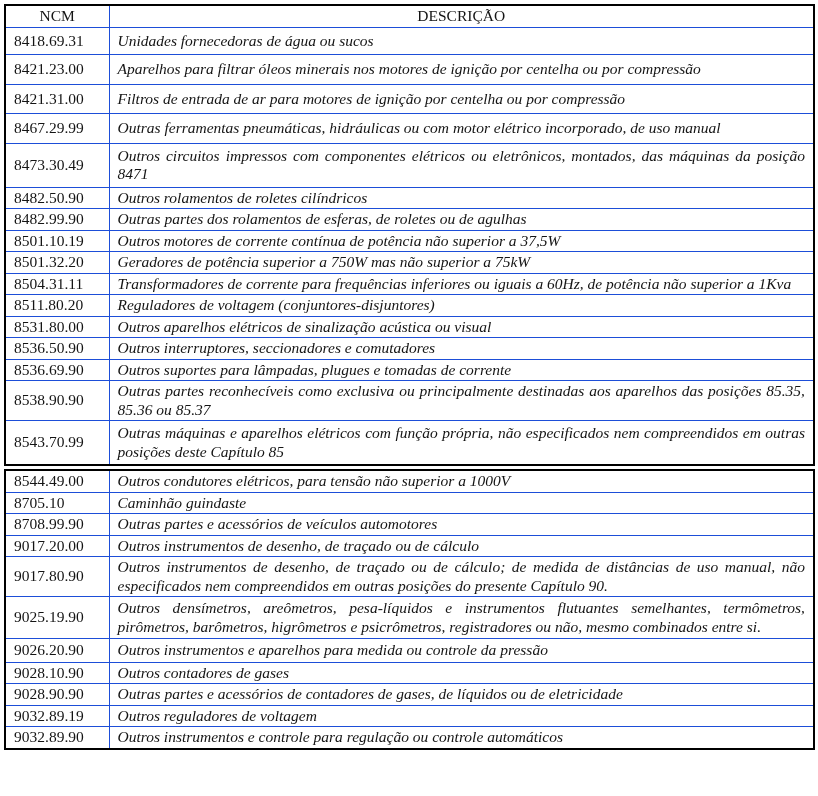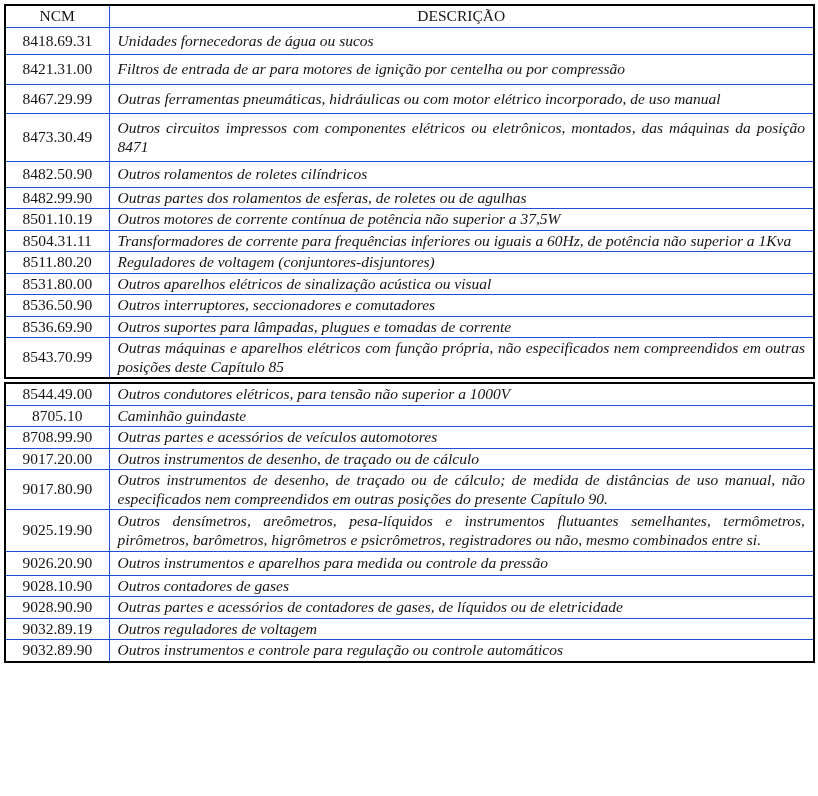--- a/index.html
+++ b/index.html
@@ -32,21 +32,21 @@
     overflow: hidden;
   }
   col.col-ncm  { width: 104px; }
   th.hdr {
     font-weight: normal;
     text-align: center;
     font-size: 15.5px;
     padding: 2px 4px;
   }
   td.ncm {
-    text-align: center;
+    text-align: left;
     white-space: nowrap;
   }
   td.desc {
     text-align: justify;
     padding: 1px 13px 1px 9px;
     font-style: italic;
   }
   
   #table-1 tbody tr:nth-child(1) td { padding-top: 4px; padding-bottom: 4px; }
   #table-1 tbody tr:nth-child(2) td,
@@ -75,20 +75,24 @@
       <th class="hdr">NCM</th>
       <th class="hdr">DESCRIÇÃO</th>
     </tr>
   </thead>
   <tbody>
       <tr>
         <td class="ncm">8418.69.31</td>
         <td class="desc">Unidades fornecedoras de água ou sucos</td>
       </tr>
       <tr>
+        <td class="ncm">8421.23.00</td>
+        <td class="desc">Aparelhos para filtrar óleos minerais nos motores de ignição por centelha ou por compressão</td>
+      </tr>
+      <tr>
         <td class="ncm">8421.31.00</td>
         <td class="desc">Filtros de entrada de ar para motores de ignição por centelha ou por compressão</td>
       </tr>
       <tr>
         <td class="ncm">8467.29.99</td>
         <td class="desc">Outras ferramentas pneumáticas, hidráulicas ou com motor elétrico incorporado, de uso manual</td>
       </tr>
       <tr>
         <td class="ncm">8473.30.49</td>
         <td class="desc">Outros circuitos impressos com componentes elétricos ou eletrônicos, montados, das máquinas da posição 8471</td>
@@ -99,38 +103,46 @@
       </tr>
       <tr>
         <td class="ncm">8482.99.90</td>
         <td class="desc">Outras partes dos rolamentos de esferas, de roletes ou de agulhas</td>
       </tr>
       <tr>
         <td class="ncm">8501.10.19</td>
         <td class="desc">Outros motores de corrente contínua de potência não superior a 37,5W</td>
       </tr>
       <tr>
+        <td class="ncm">8501.32.20</td>
+        <td class="desc">Geradores de potência superior a 750W mas não superior a 75kW</td>
+      </tr>
+      <tr>
         <td class="ncm">8504.31.11</td>
         <td class="desc">Transformadores de corrente para frequências inferiores ou iguais a 60Hz, de potência não superior a 1Kva</td>
       </tr>
       <tr>
         <td class="ncm">8511.80.20</td>
         <td class="desc">Reguladores de voltagem (conjuntores-disjuntores)</td>
       </tr>
       <tr>
         <td class="ncm">8531.80.00</td>
         <td class="desc">Outros aparelhos elétricos de sinalização acústica ou visual</td>
       </tr>
       <tr>
         <td class="ncm">8536.50.90</td>
         <td class="desc">Outros interruptores, seccionadores e comutadores</td>
       </tr>
       <tr>
         <td class="ncm">8536.69.90</td>
         <td class="desc">Outros suportes para lâmpadas, plugues e tomadas de corrente</td>
+      </tr>
+      <tr>
+        <td class="ncm">8538.90.90</td>
+        <td class="desc">Outras partes reconhecíveis como exclusiva ou principalmente destinadas aos aparelhos das posições 85.35, 85.36 ou 85.37</td>
       </tr>
       <tr>
         <td class="ncm">8543.70.99</td>
         <td class="desc">Outras máquinas e aparelhos elétricos com função própria, não especificados nem compreendidos em outras posições deste Capítulo 85</td>
       </tr>
     </tbody>
 </table>
 
 <div class="page-gap"></div>
 

